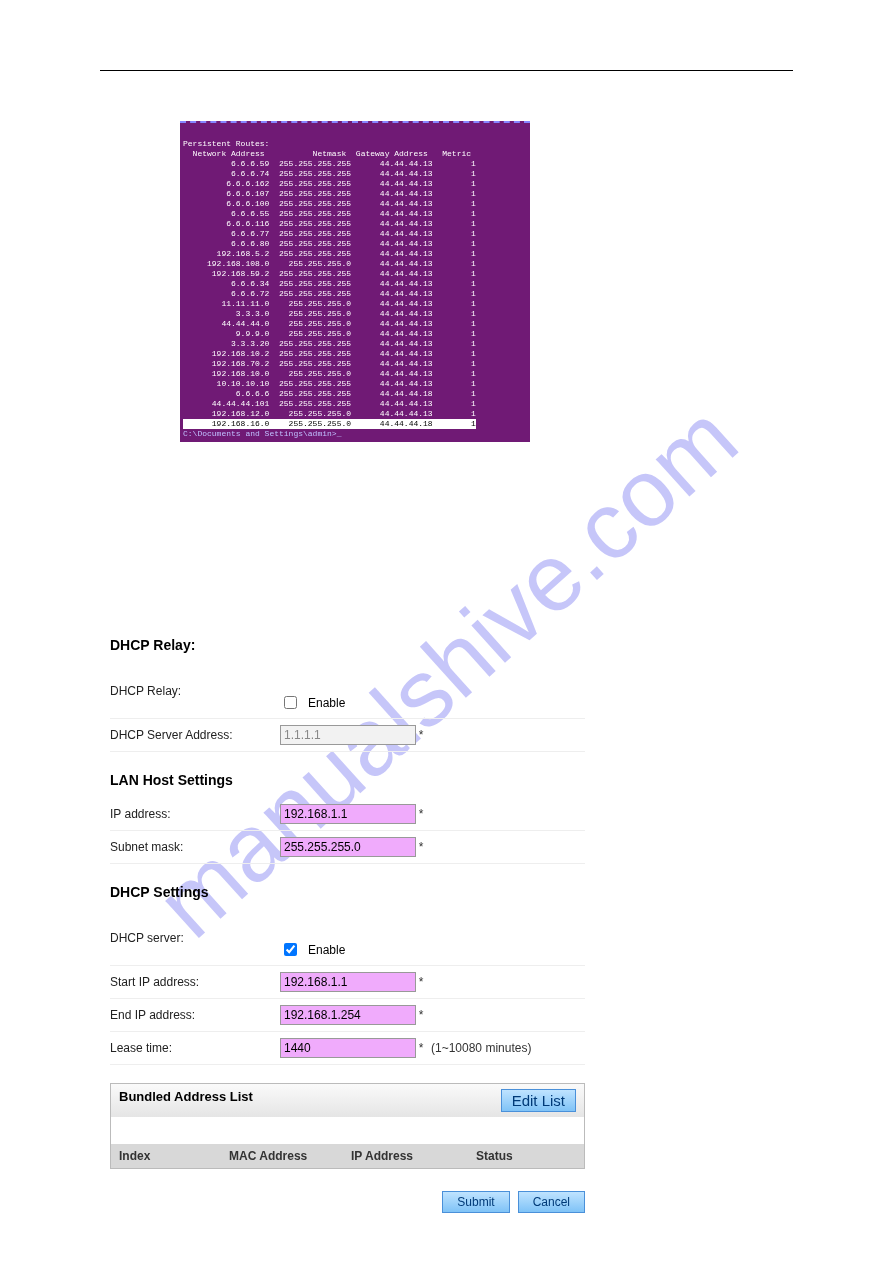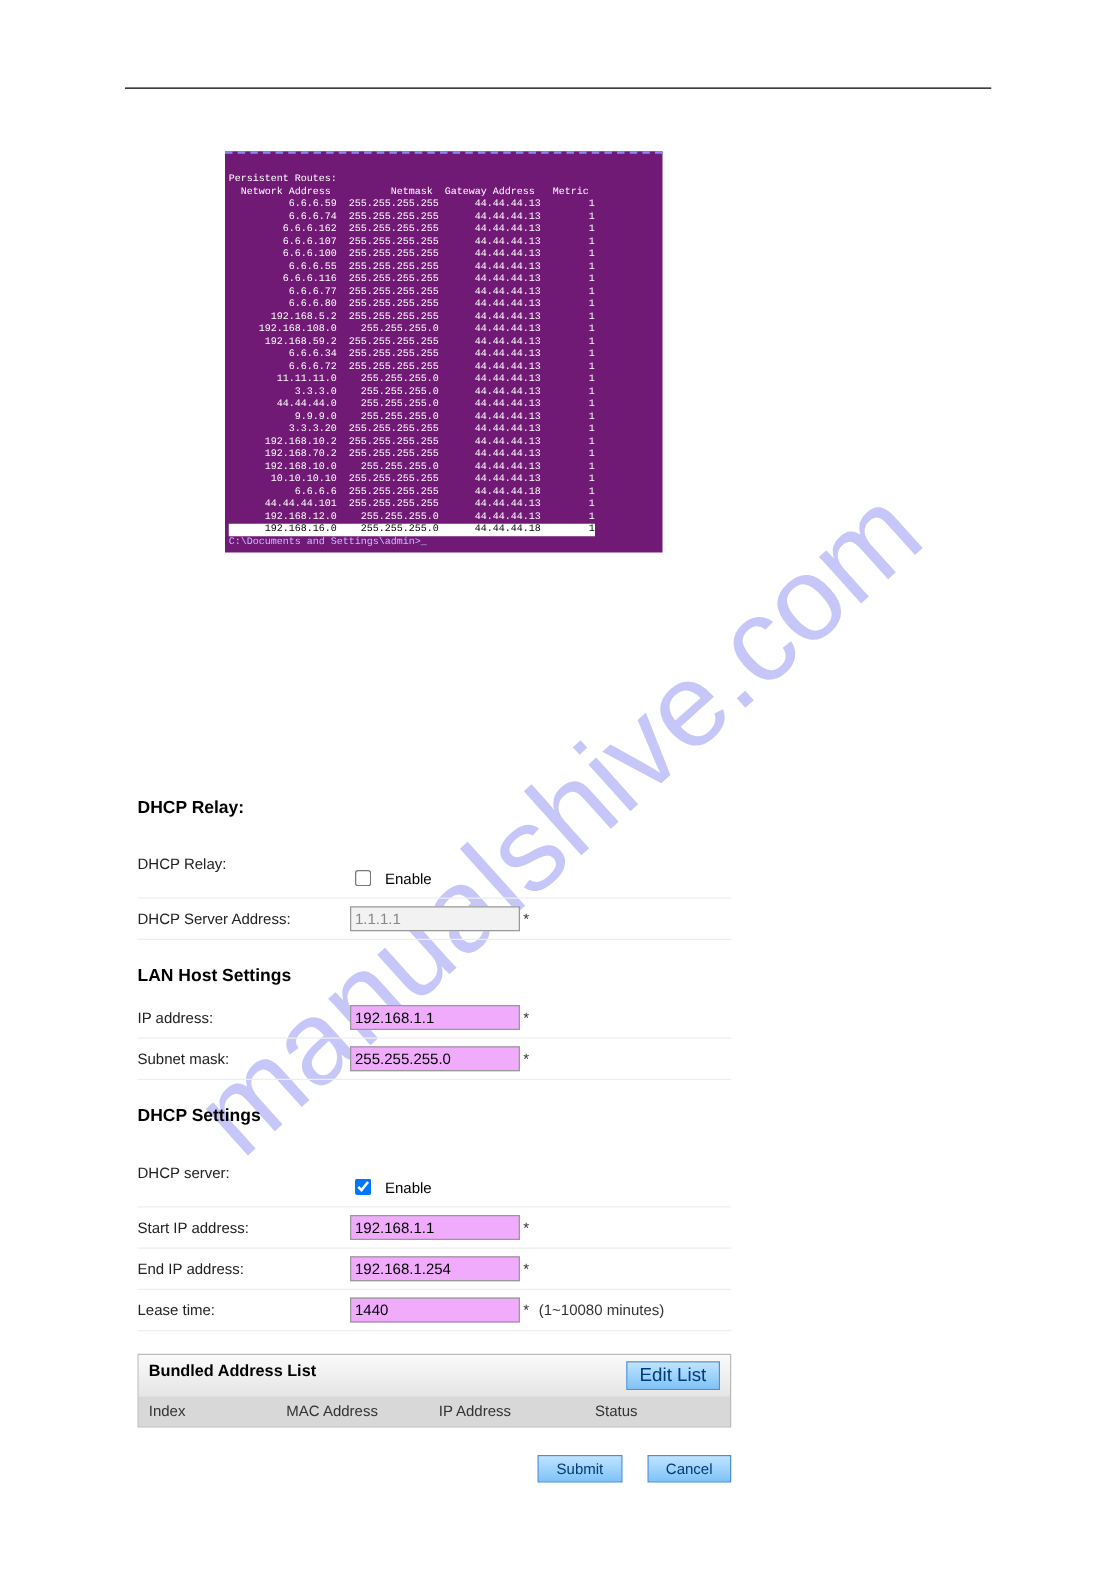--- a/index.html
+++ b/index.html
@@ -125,32 +125,33 @@
     border: 1px solid #4a90d9;
     color:#003a78;
     font-size:15px;
     padding: 2px 10px;
     cursor:pointer;
   }
   .bundled-cols {
     background:#d8d8d8;
     display:flex;
     font-size:12px;
-    font-weight:normal;
+    font-weight:bold;
     color:#333;
     padding:5px 8px;
+    margin-top:27px;
   }
   .bundled-cols > div:nth-child(1){width:110px;}
   .bundled-cols > div:nth-child(2){width:122px;}
   .bundled-cols > div:nth-child(3){width:125px;}
   .bundled-cols > div:nth-child(4){width:auto;}
   .btn-row {
     margin-top: 22px;
     display:flex;
-    gap:20px;
+    gap:8px;
     justify-content:flex-end;
     width: 475px;
     padding-right: 0;
   }
   .blue-btn {
     background: linear-gradient(#bfe3ff,#7fc3f7);
     border:1px solid #4a90d9;
     color:#003a78;
     font-size:12px;
     padding:3px 14px;

